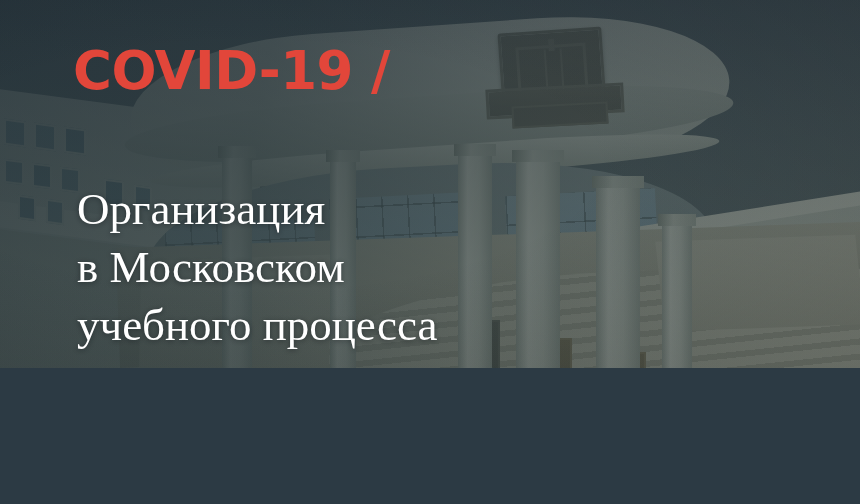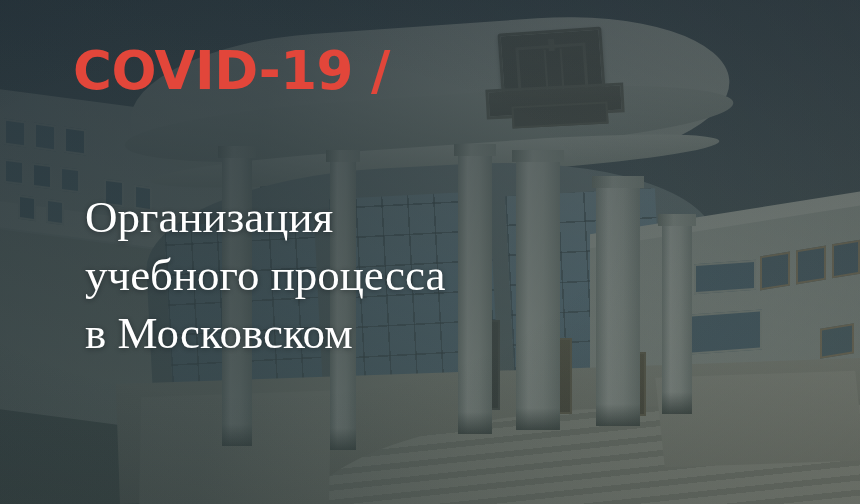--- a/index.html
+++ b/index.html
@@ -8,21 +8,21 @@
     padding: 0;
     background: #2c3a44;
   }
   body {
     font-family: "Liberation Sans", sans-serif;
   }
 
   .banner {
     position: relative;
     width: 860px;
-    height: 504px;
+    height: 368px;
     overflow: hidden;
     background: #39495a;
     user-select: none;
   }
 
   
   .photo {
     position: absolute;
     inset: 0;
     overflow: hidden;
@@ -325,21 +325,21 @@
     font-size: 53px;
     line-height: 1;
     letter-spacing: -0.5px;
     color: #e2463a;
     white-space: nowrap;
   }
   .headline {
     position: absolute;
     top: 176px;
     left: 0;
-    margin: 12px;
+    margin: 4px;
     font-family: "Liberation Serif", "DejaVu Serif", serif;
     font-weight: 400;
     font-size: 45px;
     line-height: 58px;
     color: #ffffff;
     text-shadow: 0 1px 5px rgba(10,16,20,.45);
     white-space: nowrap;
   }
   .headline .ln { display: block; }
 </style>
@@ -432,18 +432,18 @@
     <div class="grade2"></div>
     <div class="vignette"></div>
   </div>
 
   <div class="content">
 
     <div class="covid-title">COVID-19 /</div>
 
     <h1 class="headline">
       <span class="ln">Организация</span>
+      <span class="ln">в Московском</span>
       <span class="ln">учебного процесса</span>
-      <span class="ln">в Московском</span>
     </h1>
 
   </div>
 </div>
 
 </body></html>

